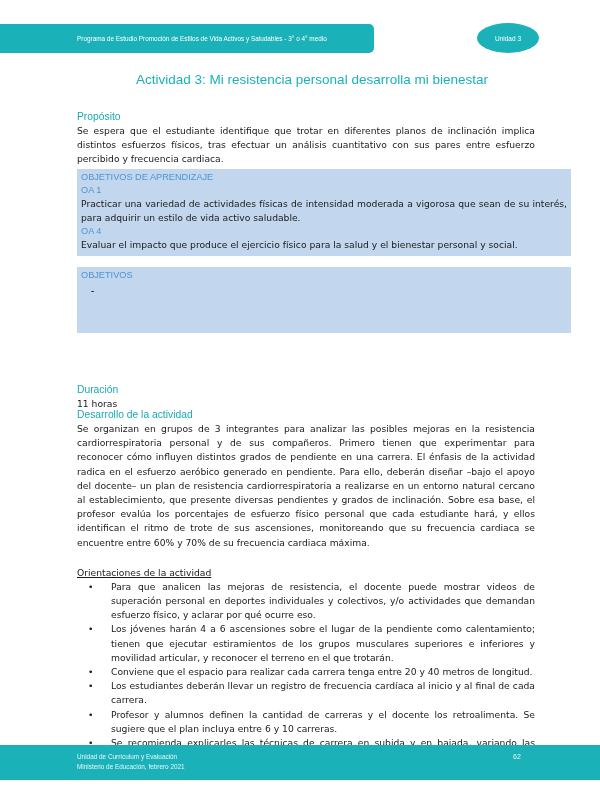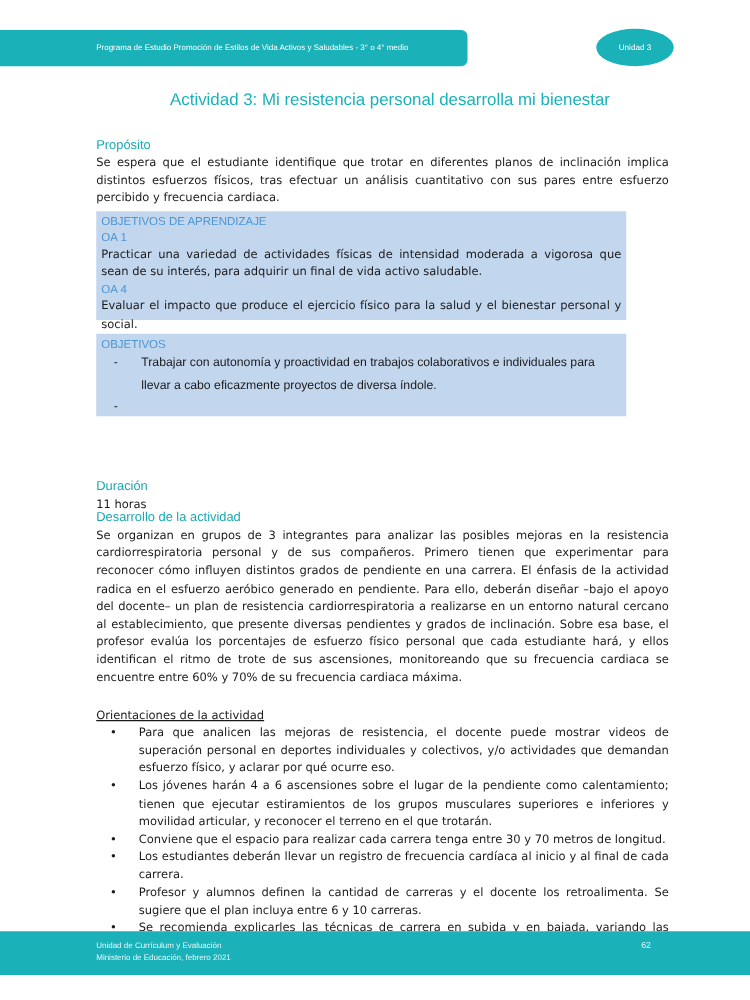--- a/index.html
+++ b/index.html
@@ -32,21 +32,21 @@
   .content { position: absolute; left: 77px; width: 458px; }
   .section-heading {
     font-family: "Liberation Sans", sans-serif;
     font-size: 10.3px; color: #1aa9b3; line-height: 14px;
   }
   .para {
     font-size: 9.2px; line-height: 14.2px; text-align: justify;
     color: #1a1a1a;
   }
   .blue-box {
-    position: absolute; left: 77px; width: 424px;
+    position: absolute; left: 77px; width: 494px;
     background: #c2d6ee; box-sizing: border-box; padding: 2px 4px 3px 4px;
   }
   .box-heading {
     font-family: "Liberation Sans", sans-serif;
     font-size: 9.2px; color: #4d95d1; line-height: 13px;
   }
   .box-text { font-size: 9.2px; line-height: 14.2px; text-align: justify; }
   .attitude-item {
     position: relative; padding-left: 32px;
     font-family: "Liberation Sans", sans-serif;
@@ -89,30 +89,29 @@
 <div class="page-title">Actividad 3: Mi resistencia personal desarrolla mi bienestar</div>
 
 <div class="content" style="top:110px;">
   <div class="section-heading">Propósito</div>
   <div class="para">Se espera que el estudiante identifique que trotar en diferentes planos de inclinación implica distintos esfuerzos físicos, tras efectuar un análisis cuantitativo con sus pares entre esfuerzo percibido y frecuencia cardiaca.</div>
 </div>
 
 <div class="blue-box" style="top:169px; height:87px;">
   <div class="box-heading">OBJETIVOS DE APRENDIZAJE</div>
   <div class="box-heading">OA 1</div>
-  <div class="box-text">Practicar una variedad de actividades físicas de intensidad moderada a vigorosa que sean de su interés, para adquirir un final de vida activo saludable.</div>
+  <div class="box-text">Practicar una variedad de actividades físicas de intensidad moderada a vigorosa que sean de su interés, para adquirir un estilo de vida activo saludable.</div>
   <div class="box-heading">OA 4</div>
   <div class="box-text">Evaluar el impacto que produce el ejercicio físico para la salud y el bienestar personal y social.</div>
 </div>
 
 <div class="blue-box" style="top:267px; height:66px;">
   <div class="box-heading">OBJETIVOS</div>
   <div class="attitude-item">
     <span class="attitude-dash">-</span>
-    <span>Trabajar con autonomía y proactividad en trabajos colaborativos e individuales para llevar a cabo eficazmente proyectos de diversa índole.</span>
   </div>
   <div class="attitude-item">
     <span class="attitude-dash">-</span>
   </div>
 </div>
 
 <div class="content" style="top:351px;margin-top:32px;">
   <div class="section-heading">Duración</div>
   <div class="para">11 horas</div>
 </div>
@@ -124,21 +123,21 @@
   <div class="bullet-item">
     <span class="bullet-dot">•</span>
     <span>Para que analicen las mejoras de resistencia, el docente puede mostrar videos de superación personal en deportes individuales y colectivos, y/o actividades que demandan esfuerzo físico, y aclarar por qué ocurre eso.</span>
   </div>
   <div class="bullet-item">
     <span class="bullet-dot">•</span>
     <span>Los jóvenes harán 4 a 6 ascensiones sobre el lugar de la pendiente como calentamiento; tienen que ejecutar estiramientos de los grupos musculares superiores e inferiores y movilidad articular, y reconocer el terreno en el que trotarán.</span>
   </div>
   <div class="bullet-item">
     <span class="bullet-dot">•</span>
-    <span>Conviene que el espacio para realizar cada carrera tenga entre 30 y 70 metros de longitud.</span>
+    <span>Conviene que el espacio para realizar cada carrera tenga entre 20 y 40 metros de longitud.</span>
   </div>
   <div class="bullet-item">
     <span class="bullet-dot">•</span>
     <span>Los estudiantes deberán llevar un registro de frecuencia cardíaca al inicio y al final de cada carrera.</span>
   </div>
   <div class="bullet-item">
     <span class="bullet-dot">•</span>
     <span>Profesor y alumnos definen la cantidad de carreras y el docente los retroalimenta. Se sugiere que el plan incluya entre 6 y 10 carreras.</span>
   </div>
   <div class="bullet-item">

